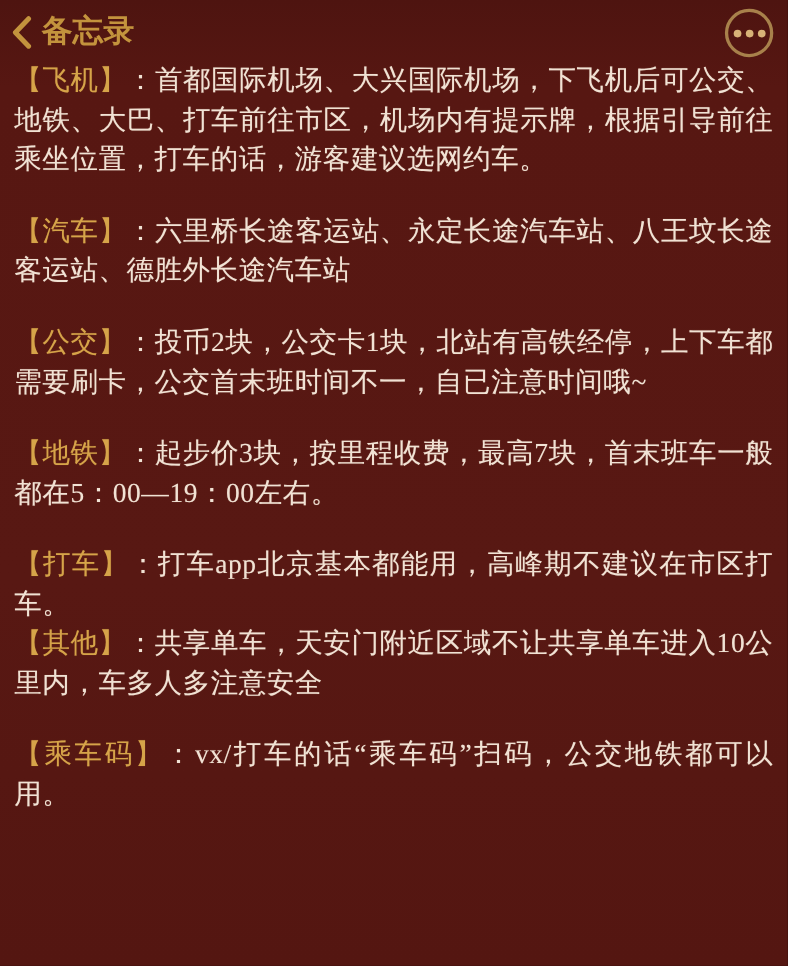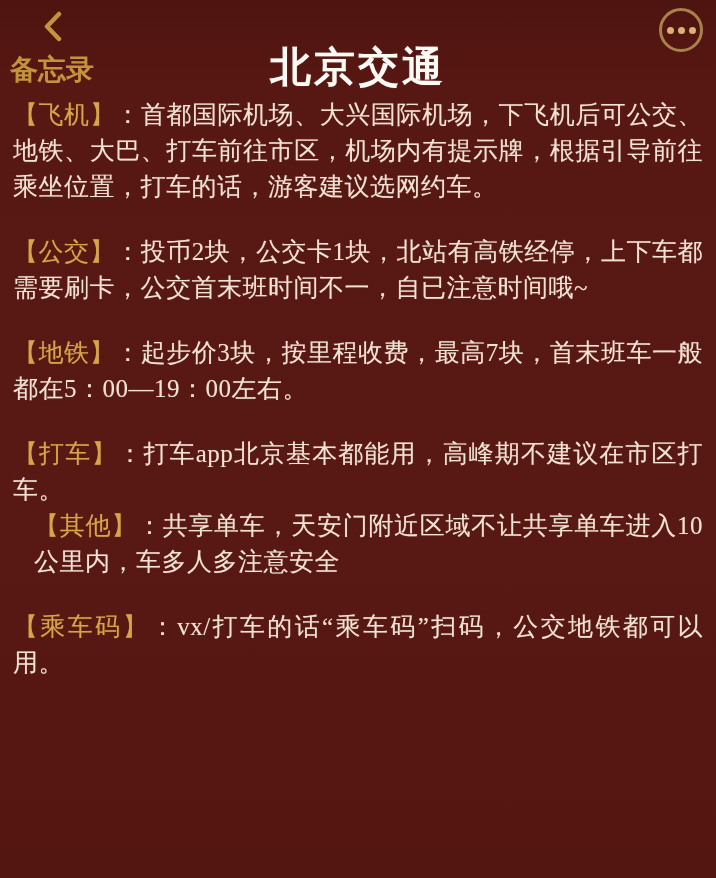--- a/index.html
+++ b/index.html
@@ -25,21 +25,20 @@
   .back {
     display: flex;
     align-items: center;
     gap: 9px;
     color: #c3933d;
     font-size: 28px;
     font-weight: 700;
     cursor: pointer;
     user-select: none;
     padding-top: 2px;
-    flex-direction: column;
   }
   .back svg { display: block; margin-top: 2px; }
   .more-btn {
     width: 44px; height: 44px;
     box-sizing: border-box;
     border: 3px solid #a8814b;
     border-radius: 50%;
     background: transparent;
     display: flex;
     align-items: center;
@@ -72,21 +71,21 @@
   .section {
     margin: 29px 0 0 0;
     font-size: 25px;
     line-height: 36px;
     text-align: justify;
     color: #f1e2d4;
     text-shadow: 0 0 1px rgba(245,228,210,0.35);
     letter-spacing: 0.5px;
   }
   .section:first-child { margin-top: 0; }
-  .section.no-gap { margin-top: 0; margin-left: 21px; }
+  .section.no-gap { margin-top: 0; }
   .section .label {
     color: #d6a449;
     text-shadow: 0 0 1px rgba(214,164,73,0.4);
   }
 </style>
 </head>
 <body>
 
 <div class="screen">
 
@@ -99,27 +98,27 @@
       </span>
       <span>备忘录</span>
     </div>
     <button class="more-btn">
       <span class="dot"></span>
       <span class="dot"></span>
       <span class="dot"></span>
     </button>
   </header>
 
-  <h1 class="title">北京交通</h1>
 
   <main class="content">
 
     <p class="section"><span class="label">【飞机】</span><span class="sep">：</span><span class="text">首都国际机场、大兴国际机场，下飞机后可公交、地铁、大巴、打车前往市区，机场内有提示牌，根据引导前往乘坐位置，打车的话，游客建议选网约车。</span></p>
 
 
+    <p class="section"><span class="label">【汽车】</span><span class="sep">：</span><span class="text">六里桥长途客运站、永定长途汽车站、八王坟长途客运站、德胜外长途汽车站</span></p>
 
     <p class="section"><span class="label">【公交】</span><span class="sep">：</span><span class="text">投币2块，公交卡1块，北站有高铁经停，上下车都需要刷卡，公交首末班时间不一，自已注意时间哦~</span></p>
 
     <p class="section"><span class="label">【地铁】</span><span class="sep">：</span><span class="text">起步价3块，按里程收费，最高7块，首末班车一般都在5：00—19：00左右。</span></p>
 
     <p class="section"><span class="label">【打车】</span><span class="sep">：</span><span class="text">打车app北京基本都能用，高峰期不建议在市区打车。</span></p>
 
     <p class="section no-gap"><span class="label">【其他】</span><span class="sep">：</span><span class="text">共享单车，天安门附近区域不让共享单车进入10公里内，车多人多注意安全</span></p>
 
     <p class="section"><span class="label">【乘车码】</span><span class="sep">：</span><span class="text">vx/打车的话“乘车码”扫码，公交地铁都可以用。</span></p>

